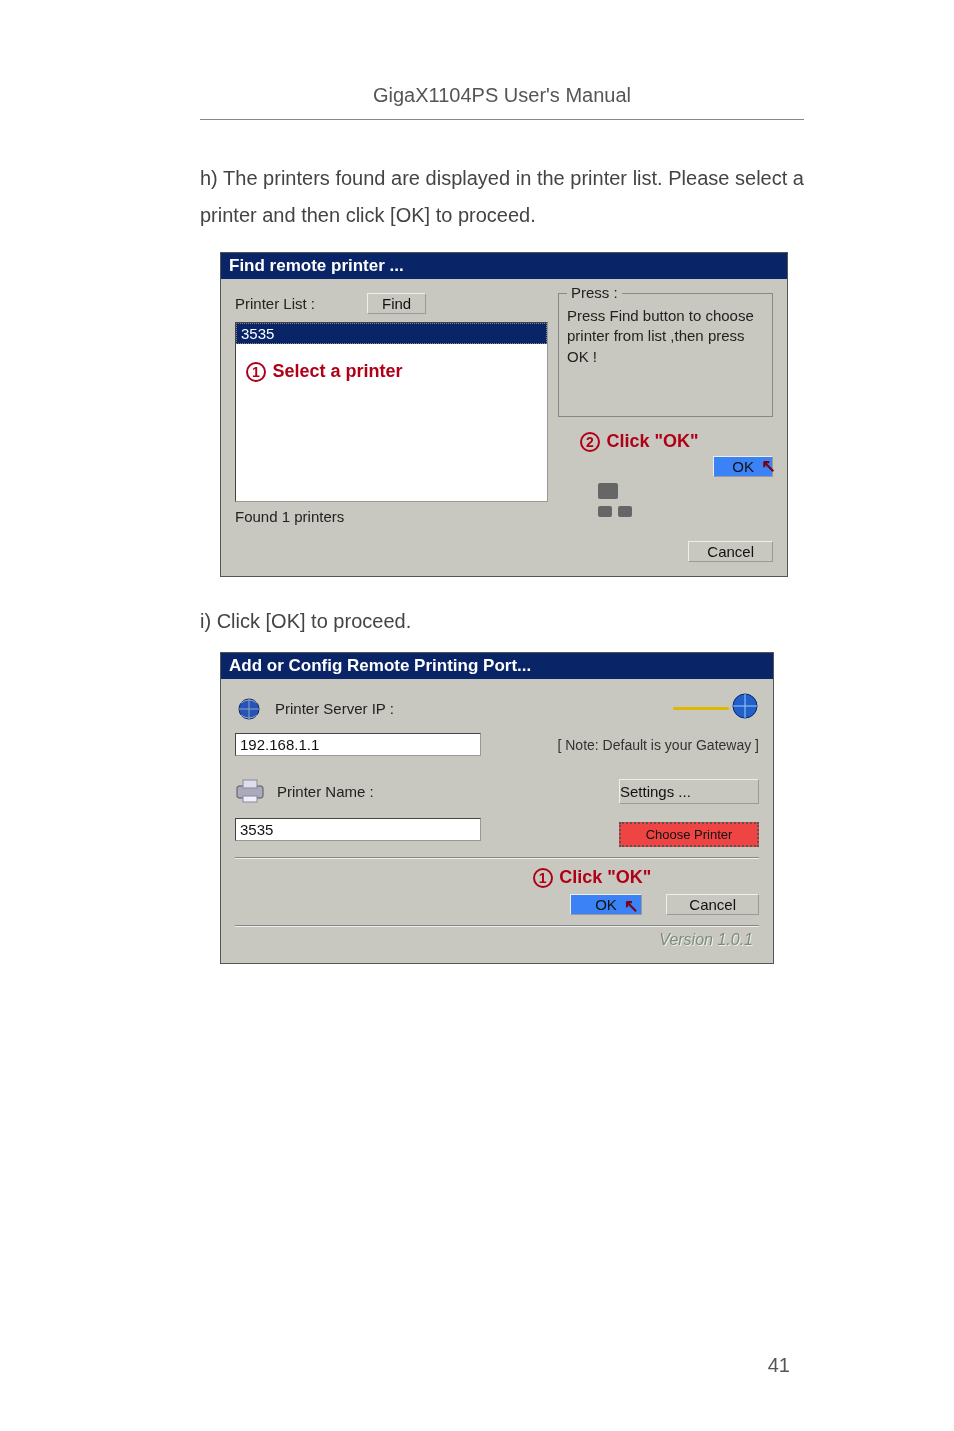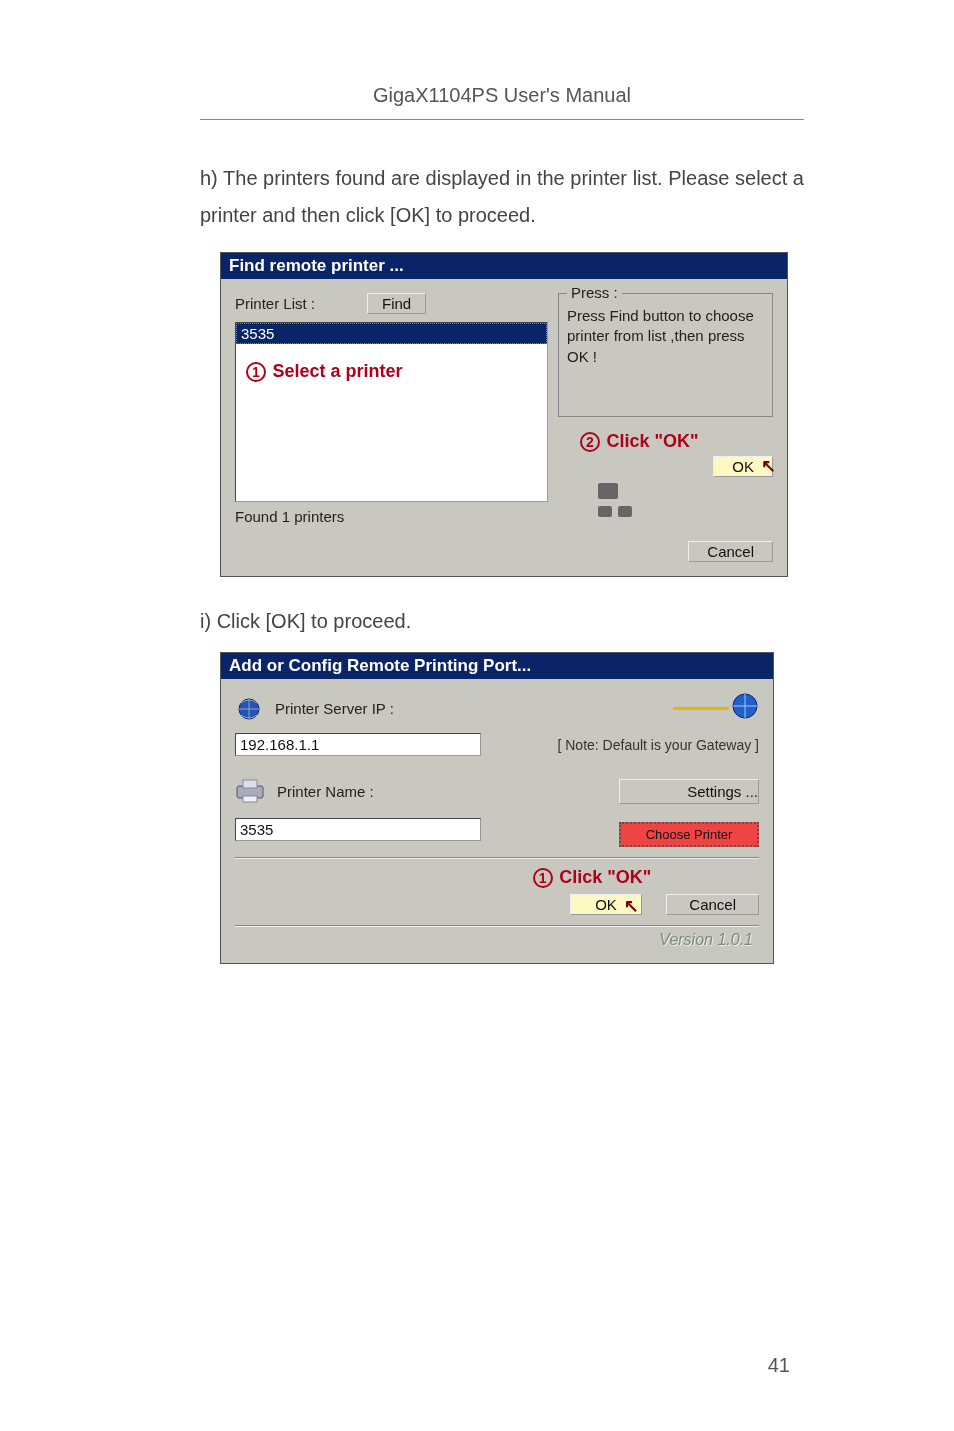--- a/index.html
+++ b/index.html
@@ -111,21 +111,21 @@
       padding: 0 4px;
       font-size: 15px;
     }
     .note-body { margin-top: 4px; line-height: 1.35; }
     .anno2 {
       margin-top: 14px;
       margin-left: 22px;
     }
     .ok-btn {
       display: inline-block;
-      background: #fef9c3;
+      background: #3b82f6;
       border: 1px outset #eee;
       font-size: 15px;
       padding: 1px 18px;
       color: #111;
       position: relative;
     }
     .ok-row { text-align: right; margin-top: 4px; }
     .cancel-btn {
       display: inline-block;
       background: #c8c8c0;
@@ -181,21 +181,21 @@
       position: relative;
       margin-right: 10px;
     }
     .wide-btn {
       display:inline-block;
       background: #c8c8c0;
       border: 1px outset #eee;
       font-size: 15px;
       padding: 3px 0;
       width: 140px;
-      text-align: right;
+      text-align: left;
       color: #111;
     }
     .choose-btn {
       display:inline-block;
       background: #ef4444;
       font-size: 13px;
       padding: 3px 0;
       width: 140px;
       text-align: center;
       color: #111;

